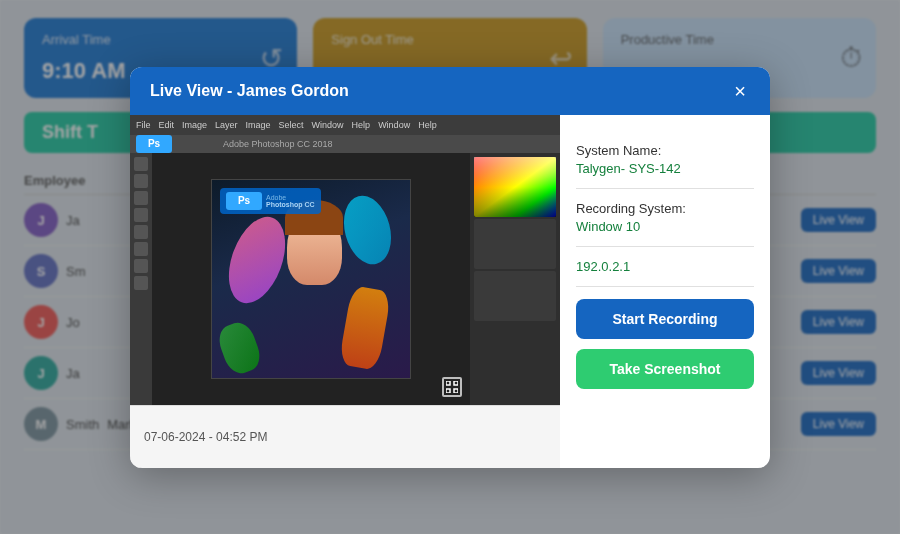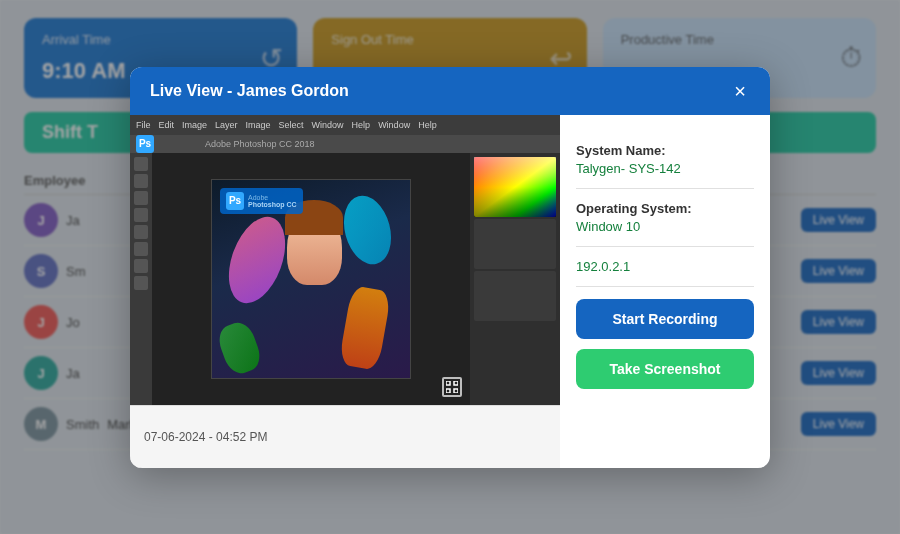--- a/index.html
+++ b/index.html
@@ -285,21 +285,21 @@
       display: flex;
       align-items: center;
       gap: 4px;
     }
 
     .ps-badge-ps {
       background: #31a8ff;
       color: white;
       font-size: 10px;
       font-weight: 900;
-      width: 18px;
+      width: 36px;
       height: 18px;
       border-radius: 3px;
       display: flex;
       align-items: center;
       justify-content: center;
     }
 
     .ps-panels {
       width: 90px;
       background: #2f2f2f;
@@ -350,21 +350,21 @@
       padding: 12px 0;
       border-bottom: 1px solid #e0e0e0;
     }
 
     .info-row:last-of-type {
       border-bottom: none;
     }
 
     .info-label {
       font-size: 13px;
-      font-weight: 700;
+      font-weight: 400;
       color: #333;
       margin-bottom: 3px;
     }
 
     .info-value {
       font-size: 13px;
       color: #15803d;
     }
 
     .action-buttons {
@@ -570,21 +570,21 @@
 
         <div class="preview-timestamp">07-06-2024 - 04:52 PM</div>
       </div>
 
       <div class="modal-info">
         <div class="info-row">
           <div class="info-label">System Name:</div>
           <div class="info-value">Talygen- SYS-142</div>
         </div>
         <div class="info-row">
-          <div class="info-label">Operating System:</div>
+          <div class="info-label">Recording System:</div>
           <div class="info-value">Window 10</div>
         </div>
         <div class="info-row">
           <div class="info-value">192.0.2.1</div>
         </div>
 
         <div class="action-buttons">
           <button class="btn-record">Start Recording</button>
           <button class="btn-screenshot">Take Screenshot</button>
         </div>

